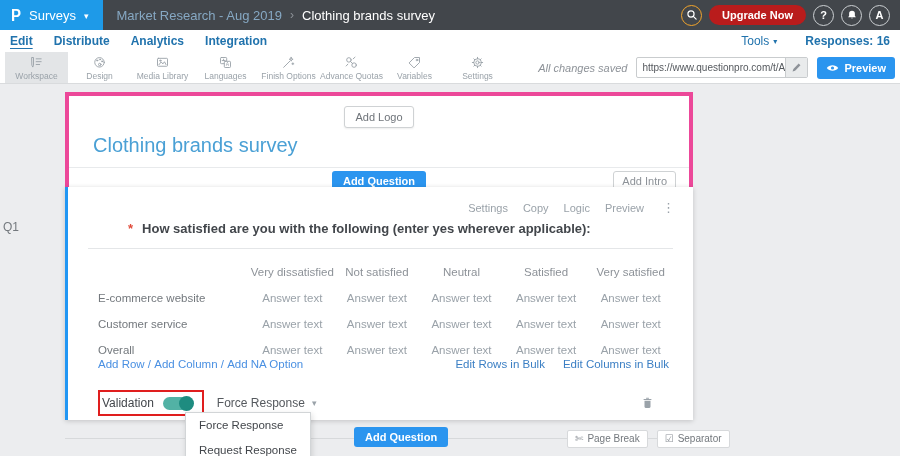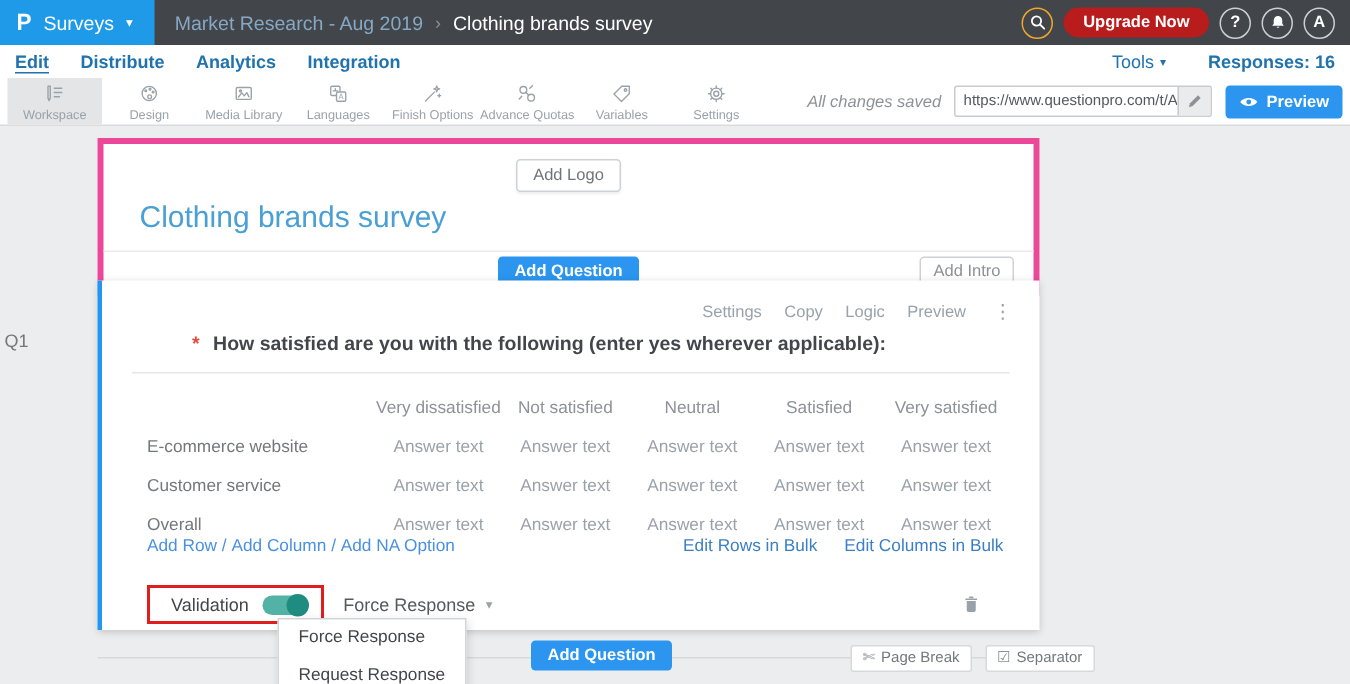--- a/index.html
+++ b/index.html
@@ -70,21 +70,21 @@
   .col-head { color:#8d9298; cursor:text; }
   .row-label { justify-content:flex-start !important; color:#73787d; cursor:text; }
   .cell { color:#9aa2a9; cursor:text; }
   .q-links-row { position:absolute; top:171px; left:30px; right:24px; display:flex; align-items:center; font-size:11.5px; }
   .link-blue { color:#4a90e2; cursor:pointer; }
   .link-sep { color:#4a90e2; white-space:pre; }
   .bulk-links { margin-left:auto; display:flex; gap:18px; }
   .bulk-links .link-blue { color:#3b7fc4; }
 
   .q-validate-row { position:absolute; top:203px; left:30px; right:24px; display:flex; align-items:center; }
-  .validate-box { border:2px solid #e01e1e; display:flex; align-items:center; gap:9px; padding:4px 9px 4px 14px; }
+  .validate-box { border:2px solid #e01e1e; display:flex; align-items:center; gap:9px; padding:4px 9px 4px 2px; }
   .validate-label { font-size:12px; color:#42464b; }
   .toggle { position:relative; width:30px; height:13px; background:#52b2a5; border-radius:7px; cursor:pointer; }
   .toggle-knob { position:absolute; right:-1px; top:-1px; width:15px; height:15px; border-radius:50%; background:#1e8c80; }
   .force-select { margin-left:13px; display:flex; align-items:center; gap:7px; font-size:12px; color:#55595e; cursor:pointer; }
   .select-caret { font-size:9px; color:#9aa2a9; }
   .trash-btn { margin-left:auto; margin-right:14px; cursor:pointer; display:flex; }
 
   
   .dropdown { position:absolute; left:185px; top:412px; min-width:100px; background:#fff; border:1px solid #d2d5d7; box-shadow:1px 2px 6px rgba(0,0,0,.14); z-index:5; }
   .dropdown-item { padding:6px 13px 7px; font-size:11.5px; color:#42464b; white-space:nowrap; cursor:pointer; }

